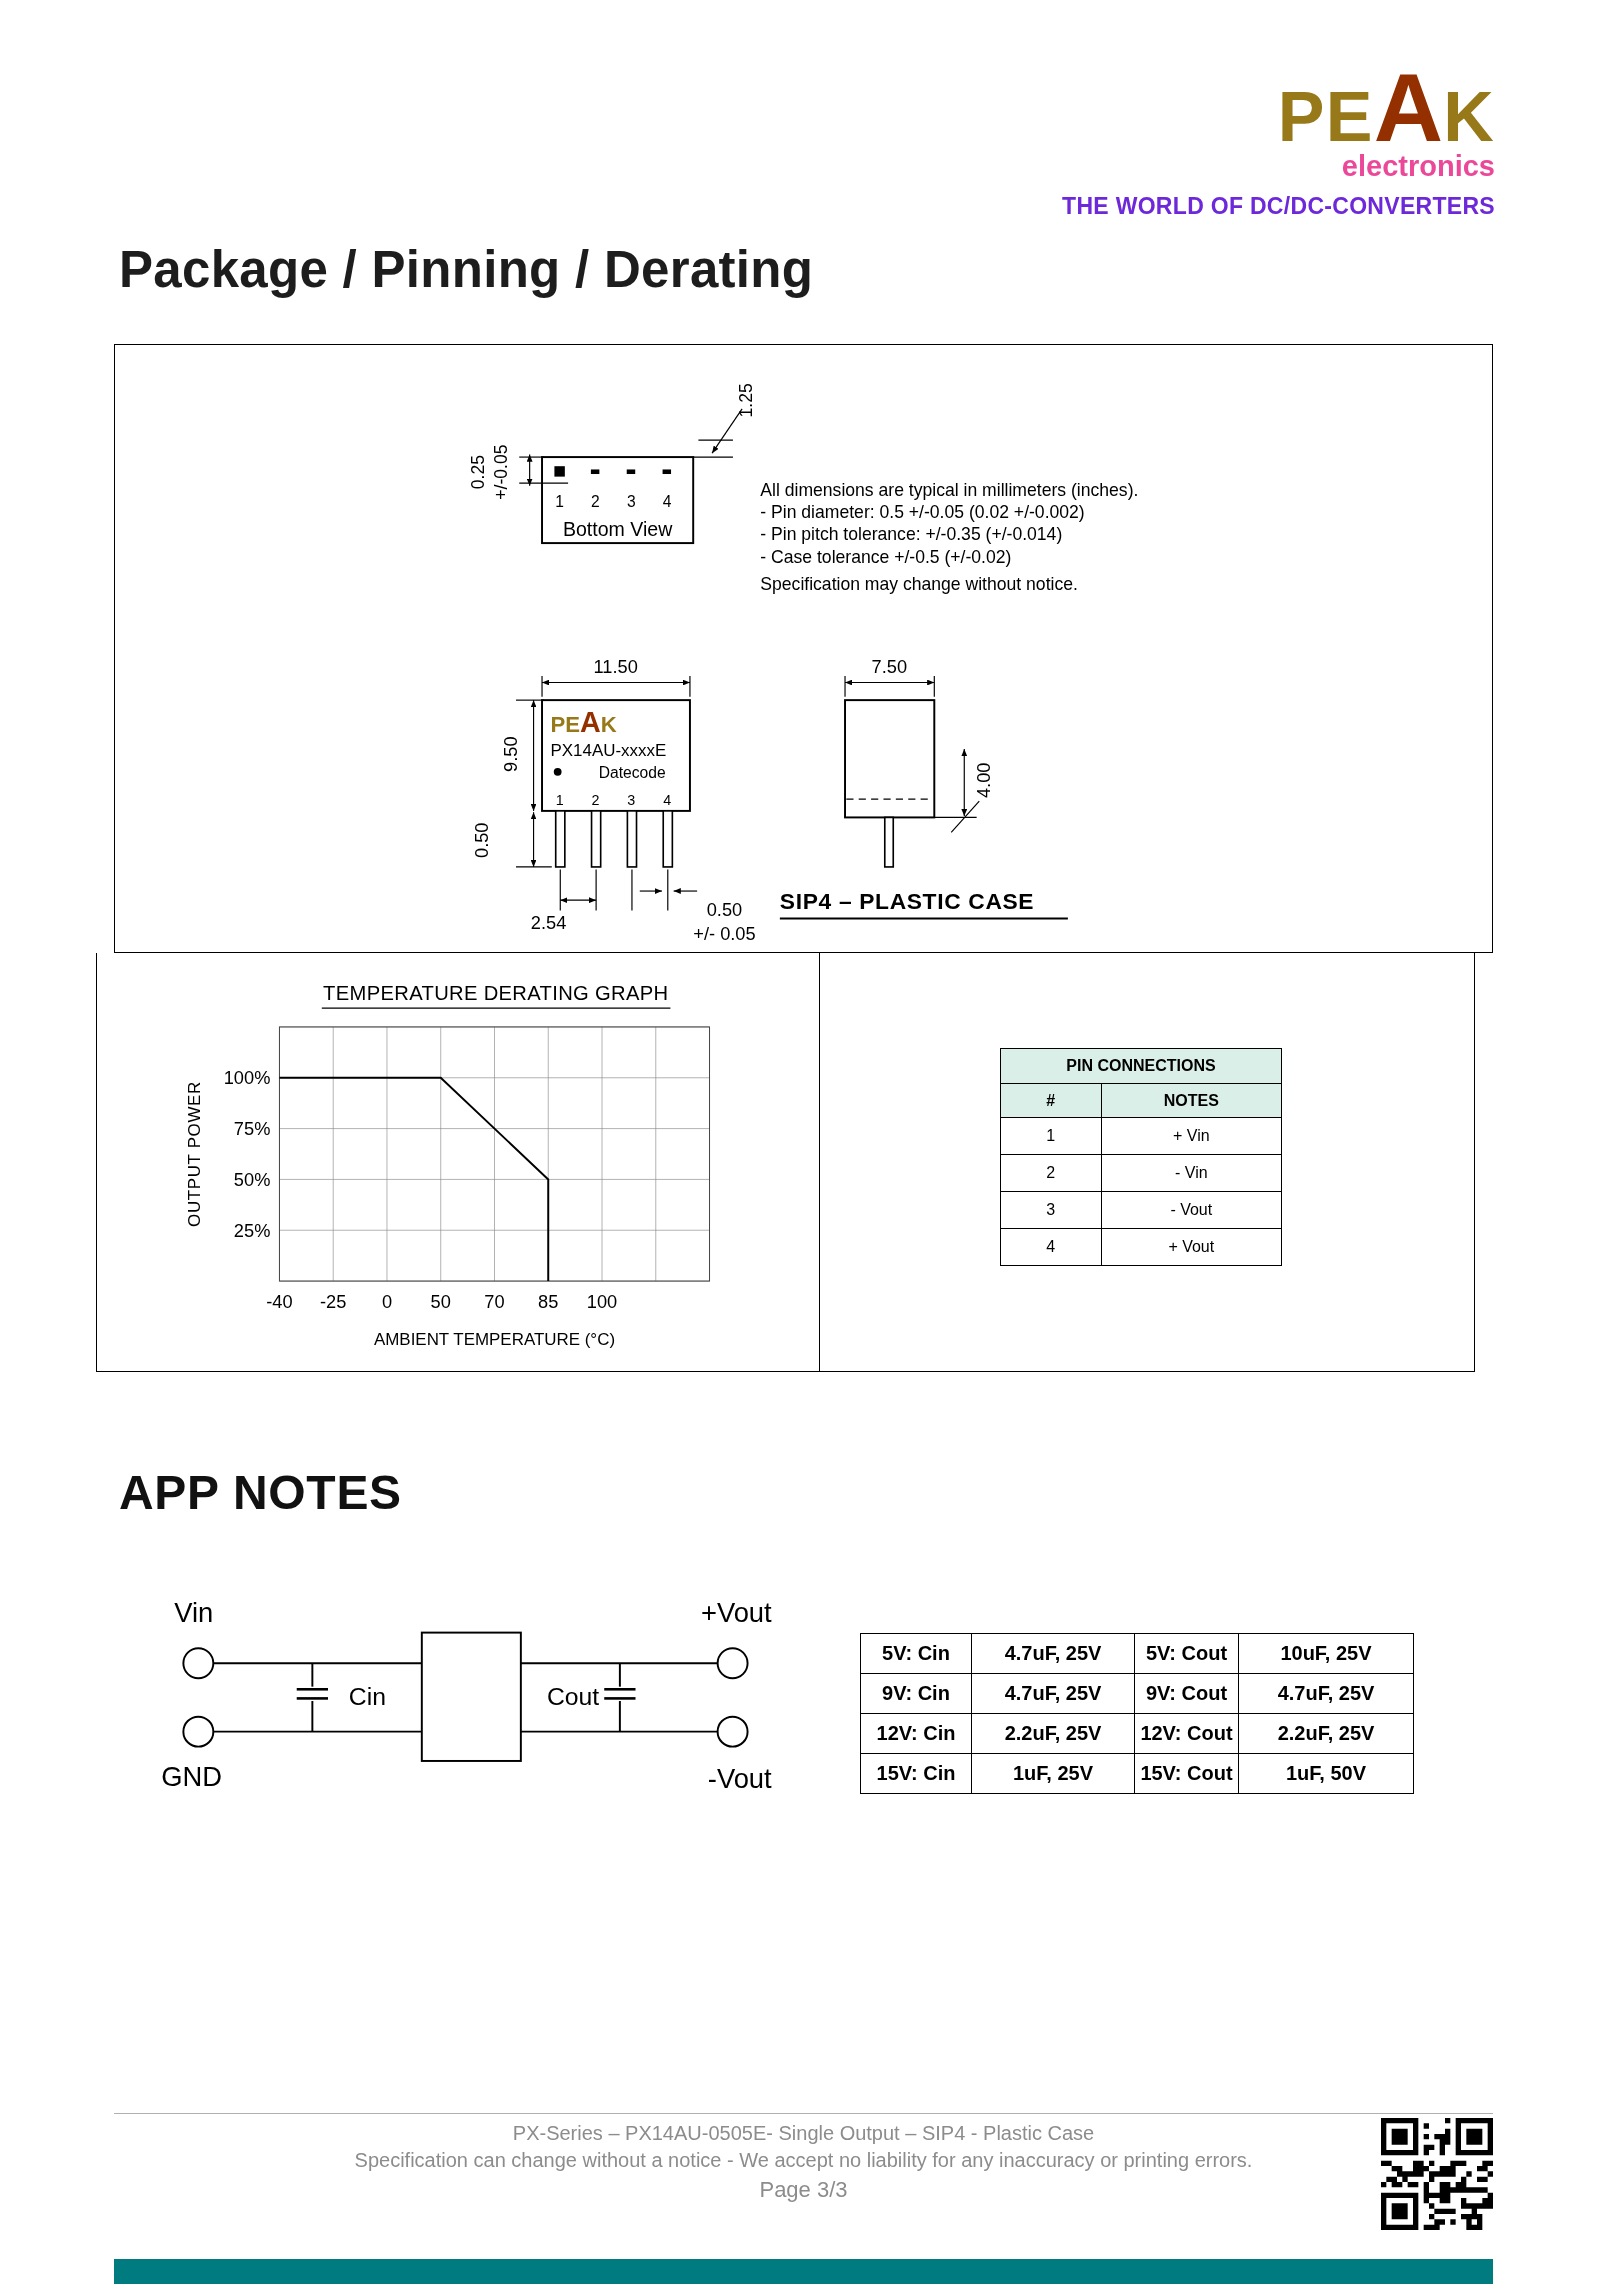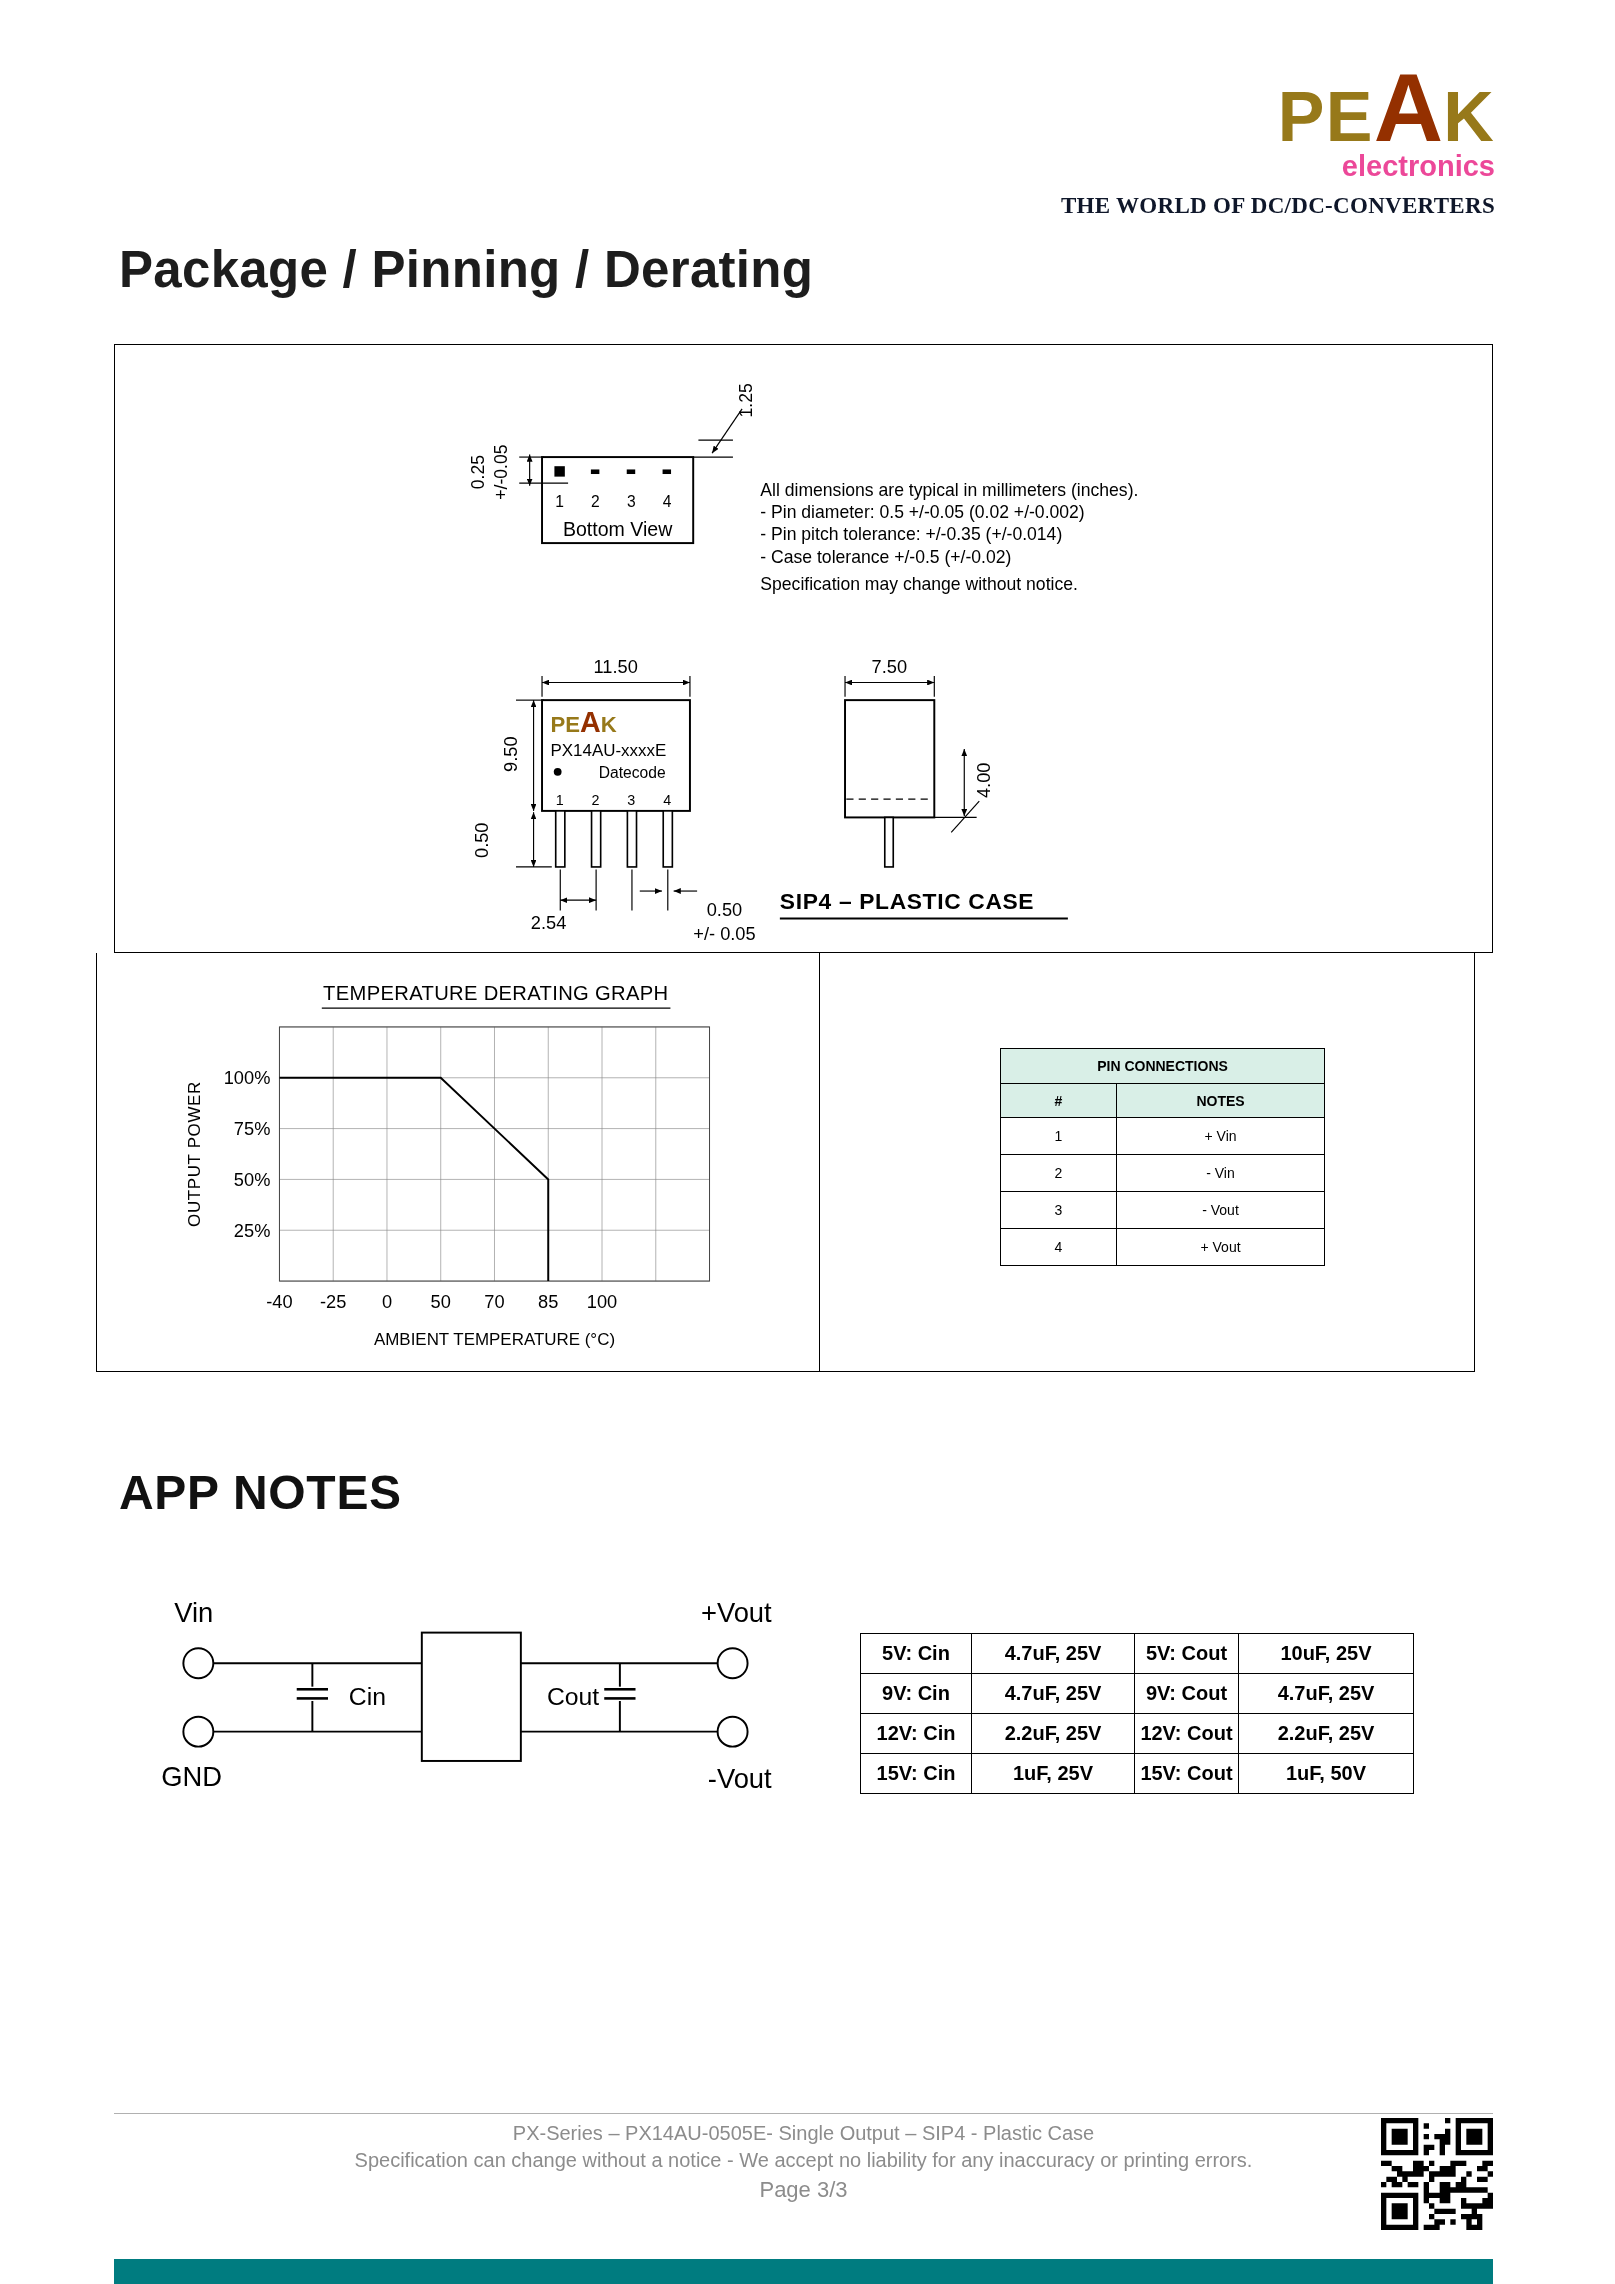--- a/index.html
+++ b/index.html
@@ -6,41 +6,41 @@
   body { background:#e8e8e8; font-family:"Liberation Sans","DejaVu Sans",sans-serif; }
   #page { position:relative; width:1616px; height:2284px; background:#ffffff; overflow:hidden; margin:0 auto; }
   .abs { position:absolute; }
 
   
   .brand { top:60px; right:121px; text-align:right; }
   .brand-logo { font-weight:bold; line-height:1.0; white-space:nowrap; }
   .lg { font-size:70px; color:#97791a; letter-spacing:1.3px; }
   .la { font-size:96px; color:#943000; }
   .brand-sub { font-size:29px; color:#ec4899; font-weight:bold; margin-top:-6.5px; }
-  .brand-tag { font-size:23px; color:#0f172a; font-weight:bold; margin-top:10.4px; letter-spacing:0.3px;font-family:Liberation Serif, serif; }
+  .brand-tag { font-size:23px; color:#6d28d9; font-weight:bold; margin-top:10.4px; letter-spacing:0.3px; }
 
   h1.page-title { left:119px; top:240px; font-size:51px; font-weight:bold; color:#1d1d1d; position:absolute; letter-spacing:0.3px; }
   h2.app-title  { left:119px; top:1465px; font-size:48px; font-weight:bold; color:#111; position:absolute; letter-spacing:0.7px; }
 
   .panel { position:absolute; border:1.3px solid #000; background:#fff; }
   #box1 { left:114px; top:344px;  width:1379px; height:609px; }
   #box2 { left:96px; top:953px; width:1379px; height:419px; border-top:none; }
   #box2 .vdivider { position:absolute; left:722px; top:0; bottom:0; width:1.3px; background:#000; }
 
   svg { display:block; }
   svg text { font-family:"Liberation Sans","DejaVu Sans",sans-serif; fill:#000; }
   .t22{font-size:22px}.t24{font-size:24px}.t26{font-size:26px}.t27{font-size:27px}.t28{font-size:28px}.t30{font-size:30px}
   .case { fill:#fff; stroke:#000; stroke-width:3; }
   .leg  { fill:#fff; stroke:#000; stroke-width:2.5; }
   .dim  { stroke:#000; stroke-width:1.8; fill:none; }
   .fl-g { font-size:34px; font-weight:bold; fill:#97791a; }
   .fl-a { font-size:44px; font-weight:bold; fill:#943000; }
 
   table { border-collapse:collapse; position:absolute; background:#fff; }
-  .pin-table { left:903px; top:95px; width:325px; font-size:14px;border-radius:19px; }
+  .pin-table { left:903px; top:95px; width:282px; font-size:16px;border-radius:19px; }
   .pin-table th, .pin-table td { border:1.3px solid #000; text-align:center; vertical-align:middle; }
   .pin-table .pt-title { height:35px; background:#d9efe7; font-weight:bold; }
   .pin-table tr.hdr th { height:34px; background:#d9efe7; font-weight:bold; }
   .pin-table td { height:37px; }
 
   .cap-table { left:860px; top:1633px; font-size:20px; }
   .cap-table td { border:1.3px solid #000; text-align:center; vertical-align:middle; height:40px;font-weight:bold; }
 
   .footer-rule { left:114px; top:2113px; width:1379px; height:1.3px; background:#b0b0b0; }
   .footer-text { left:114px; top:2120px; width:1379px; text-align:center; color:#8c8c8c; }

